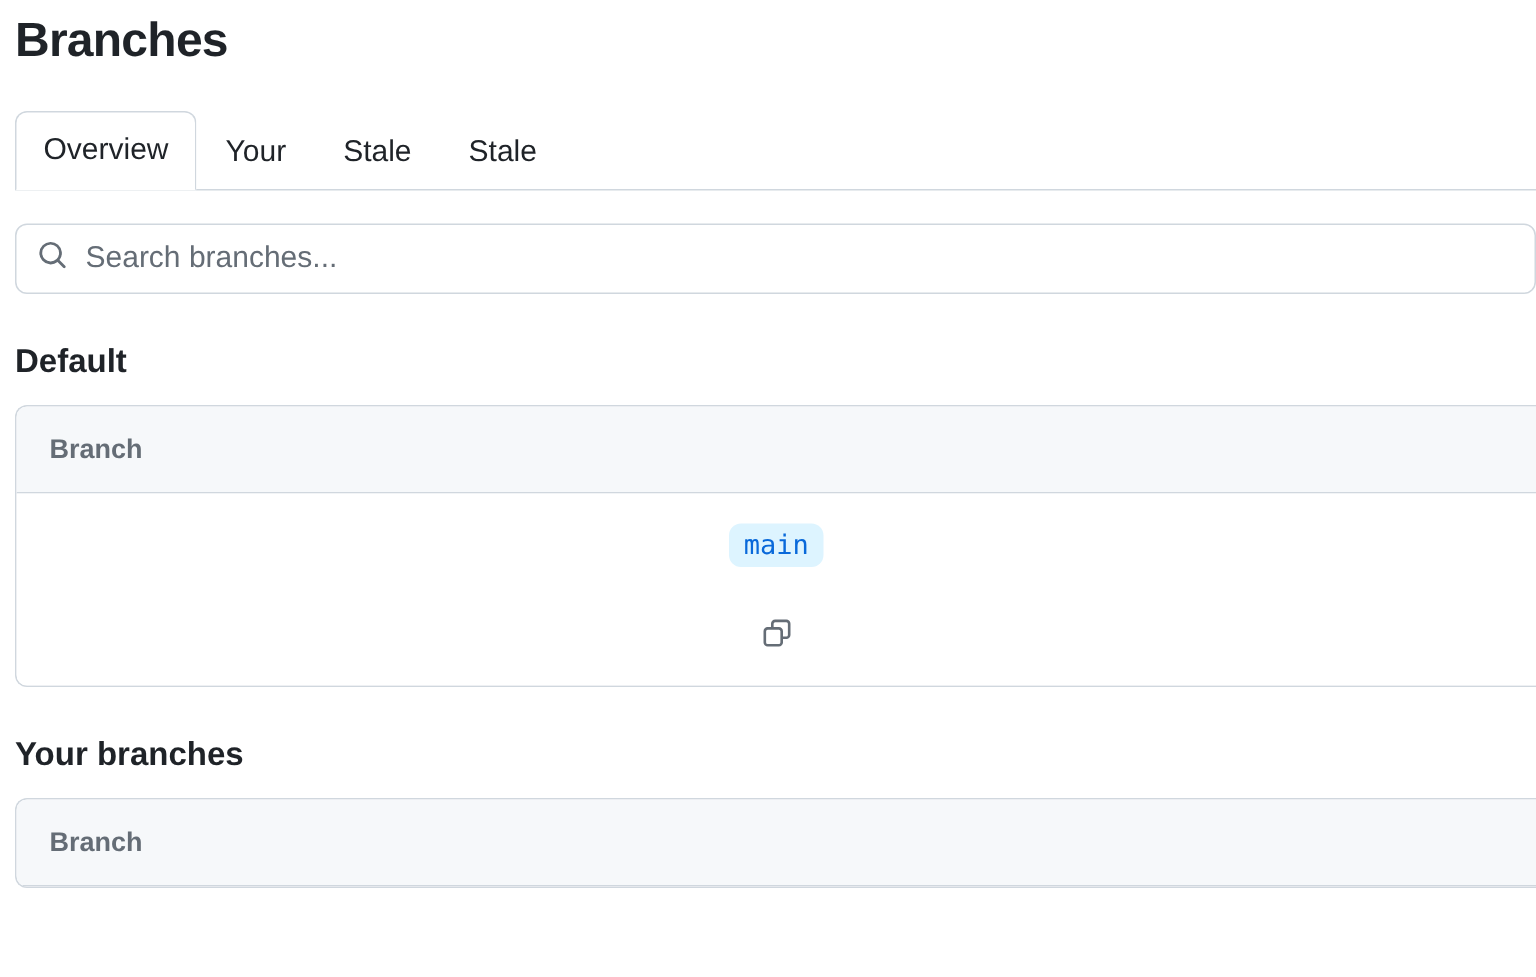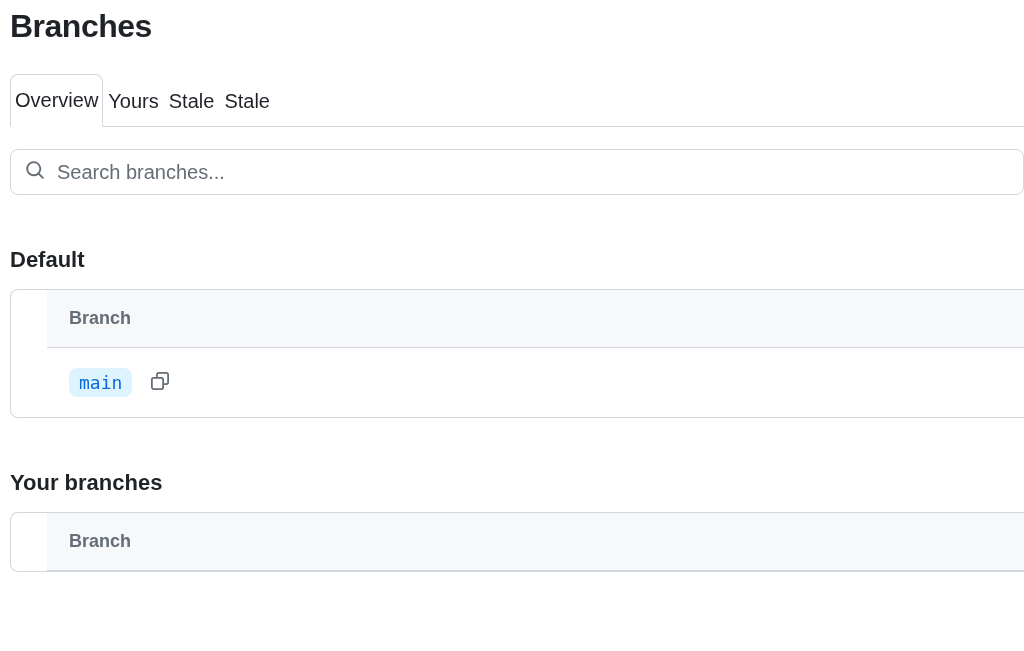--- a/index.html
+++ b/index.html
@@ -18,21 +18,21 @@
       font-weight: 600;
       padding: 8px 0 28px 0;
       letter-spacing: -0.5px;
     }
     .tabs {
       display: flex;
       border-bottom: 1px solid #d0d7de;
       align-items: flex-end;
     }
     .tab {
-      padding: 14px 4px;
+      padding: 14px 18px;
       font-size: 20px;
       color: #1f2328;
       cursor: pointer;
       border: 1px solid transparent;
       border-bottom: none;
       position: relative;
       top: 1px;
       background: transparent;
     }
     .tab.selected {
@@ -65,45 +65,45 @@
       margin-left: 12px;
       width: 100%;
       background: transparent;
     }
     .search-input::placeholder {
       color: #656d76;
     }
     .section-title {
       font-size: 22px;
       font-weight: 600;
-      margin-top: 52px;
+      margin-top: 32px;
       margin-bottom: 16px;
     }
     .table {
       border: 1px solid #d0d7de;
       border-top-left-radius: 8px;
       border-bottom-left-radius: 8px;
       border-right: none;
       overflow: hidden;
-      padding-left: 36px;
     }
     .table-header {
       background: #f6f8fa;
       border-bottom: 1px solid #d0d7de;
       padding: 18px 22px;
       font-size: 18px;
       font-weight: 600;
       color: #656d76;
     }
     .table-row {
       padding: 20px 22px;
       display: flex;
       align-items: center;
-      gap: 16px;
+      gap: 32px;
       background: #ffffff;
+      flex-direction: column;
     }
     .branch-badge {
       background: #ddf4ff;
       color: #0969da;
       font-family: ui-monospace, SFMono-Regular, "SF Mono", Menlo, Consolas, monospace;
       font-size: 18px;
       padding: 4px 10px;
       border-radius: 8px;
       cursor: pointer;
     }
@@ -116,21 +116,21 @@
       align-items: center;
     }
   </style>
 </head>
 <body>
 
 <h1 class="page-title">Branches</h1>
 
 <nav class="tabs">
   <div class="tab selected">Overview</div>
-  <div class="tab">Yours</div>
+  <div class="tab">Your</div>
   <div class="tab">Stale</div>
   <div class="tab">Stale</div>
 </nav>
 
 <div class="search-wrap">
   <div class="search-box">
     <span>
       <svg width="20" height="20" viewBox="0 0 16 16" fill="#656d76">
         <path d="M10.68 11.74a6 6 0 0 1-7.922-8.982 6 6 0 0 1 8.982 7.922l3.04 3.04a.749.749 0 0 1-.326 1.275.749.749 0 0 1-.734-.215ZM11.5 7a4.499 4.499 0 1 0-8.997 0A4.499 4.499 0 0 0 11.5 7Z"></path>
       </svg>

